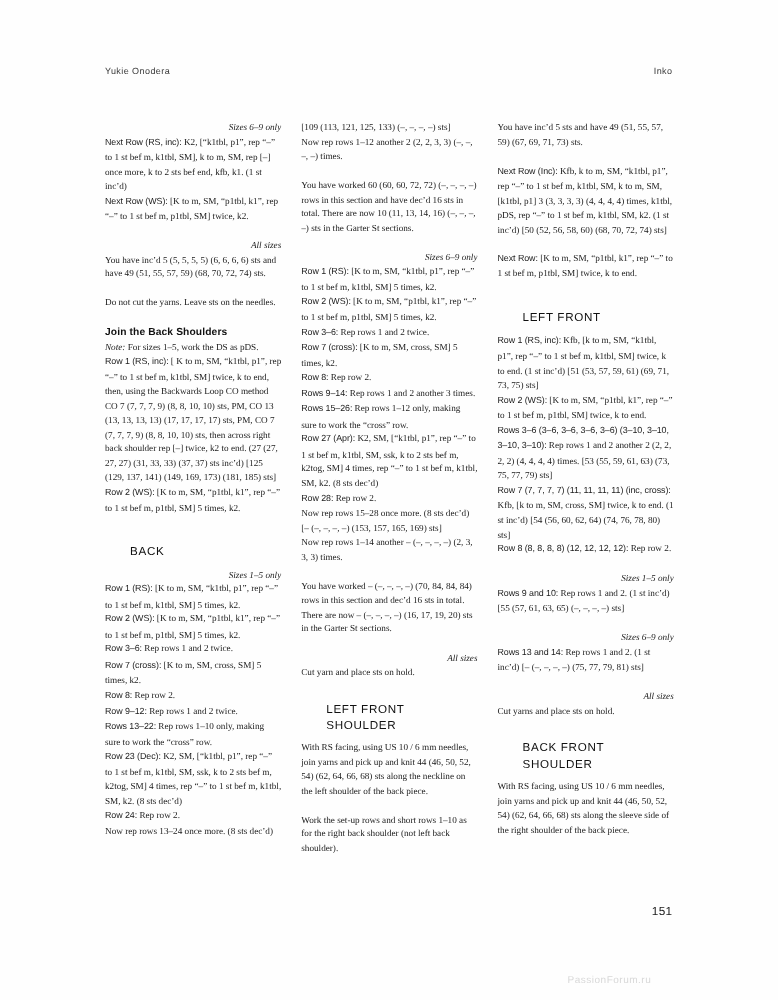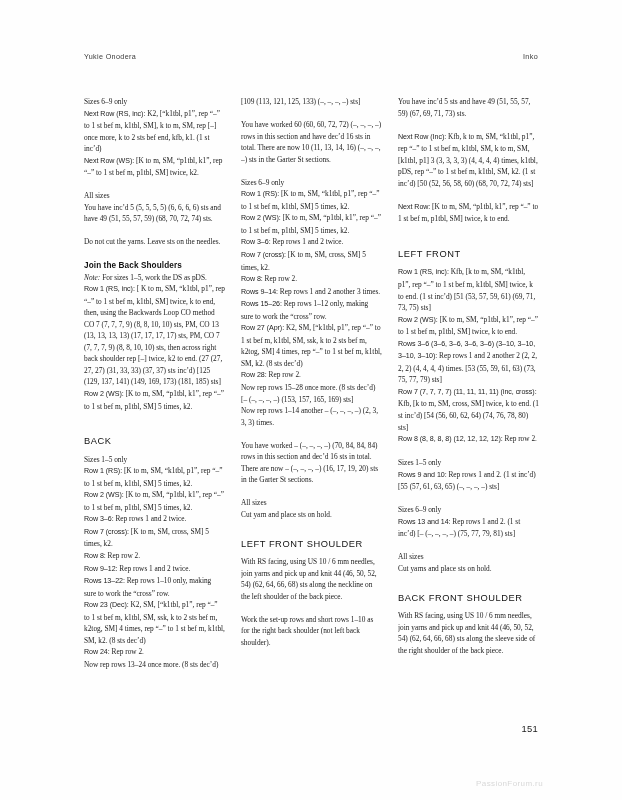--- a/index.html
+++ b/index.html
@@ -66,41 +66,44 @@
 
   p.body + p.body { margin-top: 0; }
 
   .gap-sm { height: 5.5px; }
   .gap-md { height: 11.5px; }
   .gap-lg { height: 17px; }
   .gap-xl { height: 23px; }
 
   .italic-head {
     font-family: "Liberation Serif", serif;
+    font-style: italic;
     font-size: 7.35px;
     line-height: 11.55px;
     color: #1a1a1a;
+    text-align: right;
   }
 
   .sub-head {
     font-family: "Liberation Sans", sans-serif;
     font-weight: bold;
     font-size: 8.2px;
     line-height: 12px;
     letter-spacing: 0.1px;
     color: #111;
   }
 
   .section-head {
     font-family: "Liberation Sans", sans-serif;
     font-weight: normal;
     font-size: 9.3px;
     line-height: 13px;
     letter-spacing: 0.55px;
     color: #111;
+    margin-left: 20px;
   }
 
   b, .rowlabel {
     font-family: "Liberation Sans", sans-serif;
     font-weight: normal;
     font-size: 7.1px;
     letter-spacing: -0.05px;
   }
 
   i { font-style: italic; }
@@ -111,21 +114,21 @@
     right: 84px;
     bottom: 66px;
     font-family: "Liberation Sans", sans-serif;
     font-size: 9.4px;
     color: #1a1a1a;
     letter-spacing: 0.3px;
   }
 
   .watermark {
     position: absolute;
-    right: 79px;
+    right: 101px;
     bottom: 12px;
     font-family: "Liberation Sans", sans-serif;
     font-size: 8px;
     color: #d8d8d8;
     letter-spacing: 0.4px;
     user-select: none;
   }
 </style>
 </head>
 <body>
@@ -162,20 +165,21 @@
         <p class="body"><b>Row 7 (cross):</b> [K to m, SM, cross, SM] 5 times, k2.</p>
         <p class="body"><b>Row 8:</b> Rep row 2.</p>
         <p class="body"><b>Row 9–12:</b> Rep rows 1 and 2 twice.</p>
         <p class="body"><b>Rows 13–22:</b> Rep rows 1–10 only, making sure to work the “cross” row.</p>
         <p class="body"><b>Row 23 (Dec):</b> K2, SM, [“k1tbl, p1”, rep “–” to 1 st bef m, k1tbl, SM, ssk, k to 2 sts bef m, k2tog, SM] 4 times, rep “–” to 1 st bef m, k1tbl, SM, k2. (8 sts dec’d)</p>
         <p class="body"><b>Row 24:</b> Rep row 2.</p>
         <p class="body">Now rep rows 13–24 once more. (8 sts dec’d)</p>
       </div>
     <div class="col">
         <p class="body">[109 (113, 121, 125, 133) (–, –, –, –) sts]</p>
+        <p class="body">Now rep rows 1–12 another 2 (2, 2, 3, 3) (–, –, –, –) times.</p>
         <div class="gap-md"></div>
         <p class="body">You have worked 60 (60, 60, 72, 72) (–, –, –, –) rows in this section and have dec’d 16 sts in total. There are now 10 (11, 13, 14, 16) (–, –, –, –) sts in the Garter St sections.</p>
         <div class="gap-md"></div>
         <p class="italic-head">Sizes 6–9 only</p>
         <p class="body"><b>Row 1 (RS):</b> [K to m, SM, “k1tbl, p1”, rep “–” to 1 st bef m, k1tbl, SM] 5 times, k2.</p>
         <p class="body"><b>Row 2 (WS):</b> [K to m, SM, “p1tbl, k1”, rep “–” to 1 st bef m, p1tbl, SM] 5 times, k2.</p>
         <p class="body"><b>Row 3–6:</b> Rep rows 1 and 2 twice.</p>
         <p class="body"><b>Row 7 (cross):</b> [K to m, SM, cross, SM] 5 times, k2.</p>
         <p class="body"><b>Row 8:</b> Rep row 2.</p>
         <p class="body"><b>Rows 9–14:</b> Rep rows 1 and 2 another 3 times.</p>

